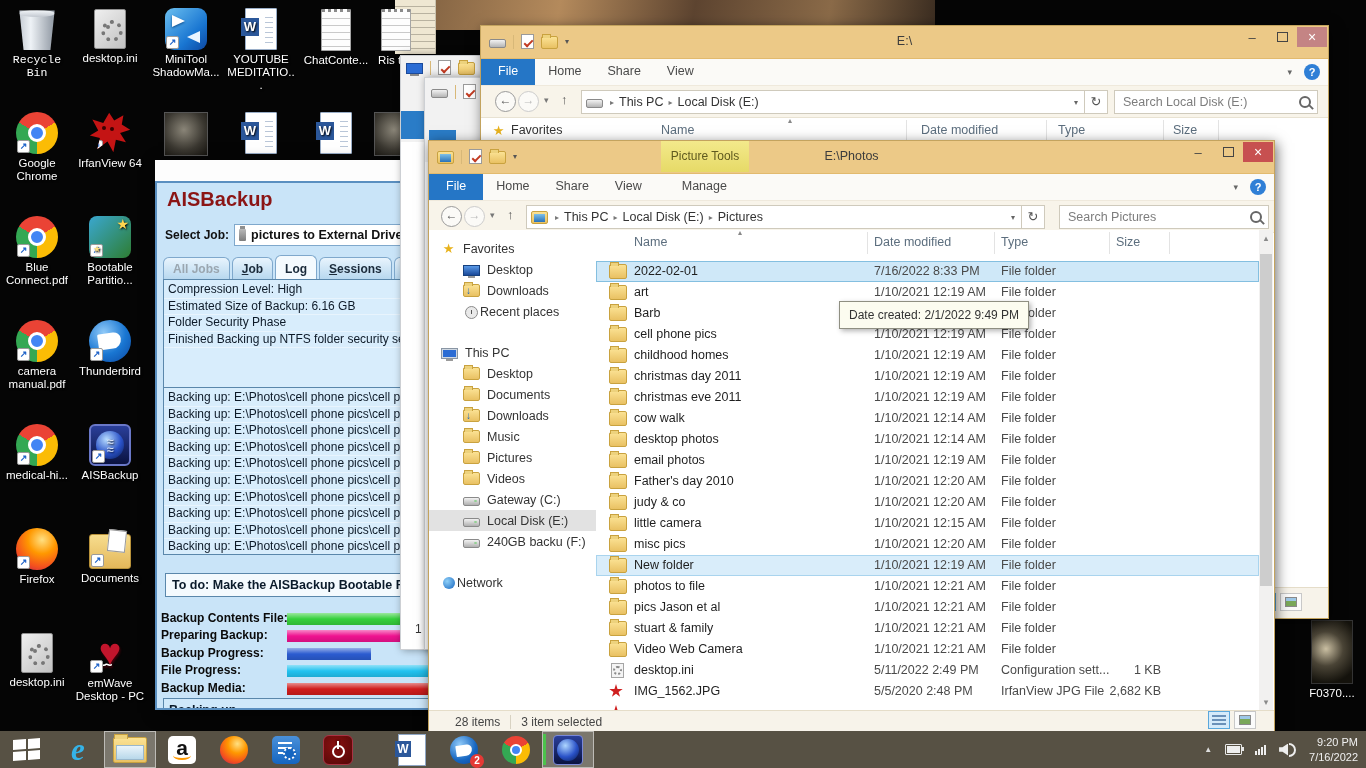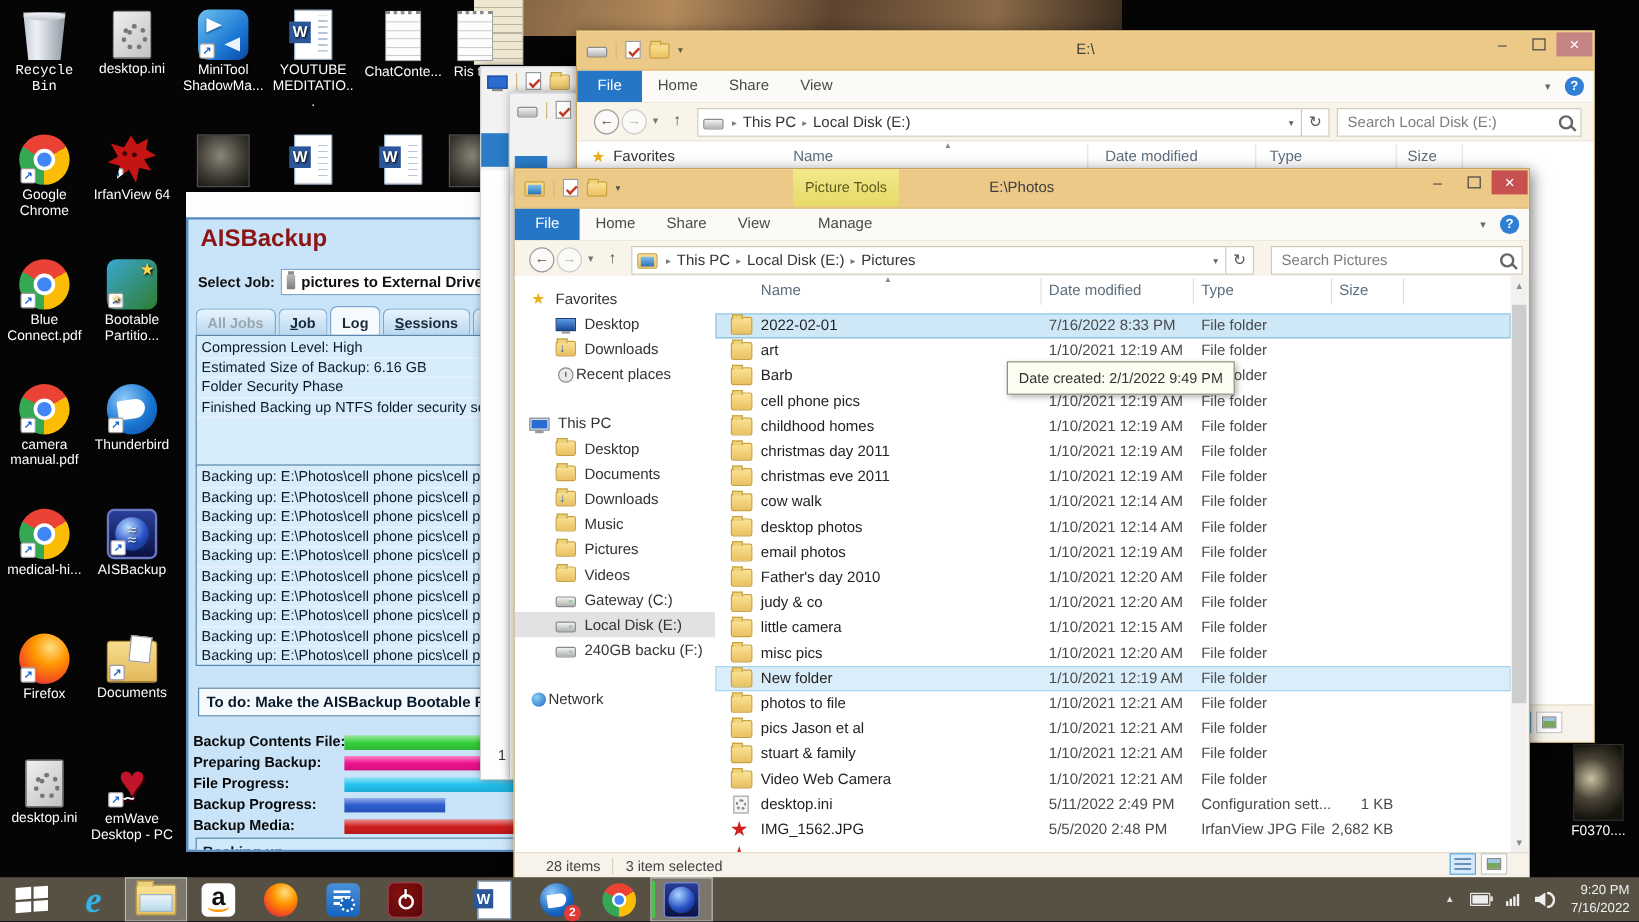--- a/index.html
+++ b/index.html
@@ -403,29 +403,29 @@
             <div class="pfill" style="width: 100%; background-color: rgb(53, 208, 60);"></div>
           </div>
         </div>
         <div class="prow">
           <span class="plabel">Preparing Backup:</span>
           <div class="pbar">
             <div class="pfill" style="width: 100%; background-color: rgb(239, 18, 144);"></div>
           </div>
         </div>
         <div class="prow">
+          <span class="plabel">Backup Progress:</span>
+          <div class="pbar">
+            <div class="pfill" style="width: 58%; background-color: rgb(43, 92, 208);"></div>
+          </div>
+        </div>
+        <div class="prow">
           <span class="plabel">File Progress:</span>
           <div class="pbar">
             <div class="pfill" style="width: 100%; background-color: rgb(34, 195, 240);"></div>
-          </div>
-        </div>
-        <div class="prow">
-          <span class="plabel">Backup Progress:</span>
-          <div class="pbar">
-            <div class="pfill" style="width: 58%; background-color: rgb(43, 92, 208);"></div>
           </div>
         </div>
         <div class="prow">
           <span class="plabel">Backup Media:</span>
           <div class="pbar">
             <div class="pfill" style="width: 100%; background-color: rgb(208, 29, 29);"></div>
           </div>
         </div>
       </div>
     <div id="ais-status">Backing up</div>

